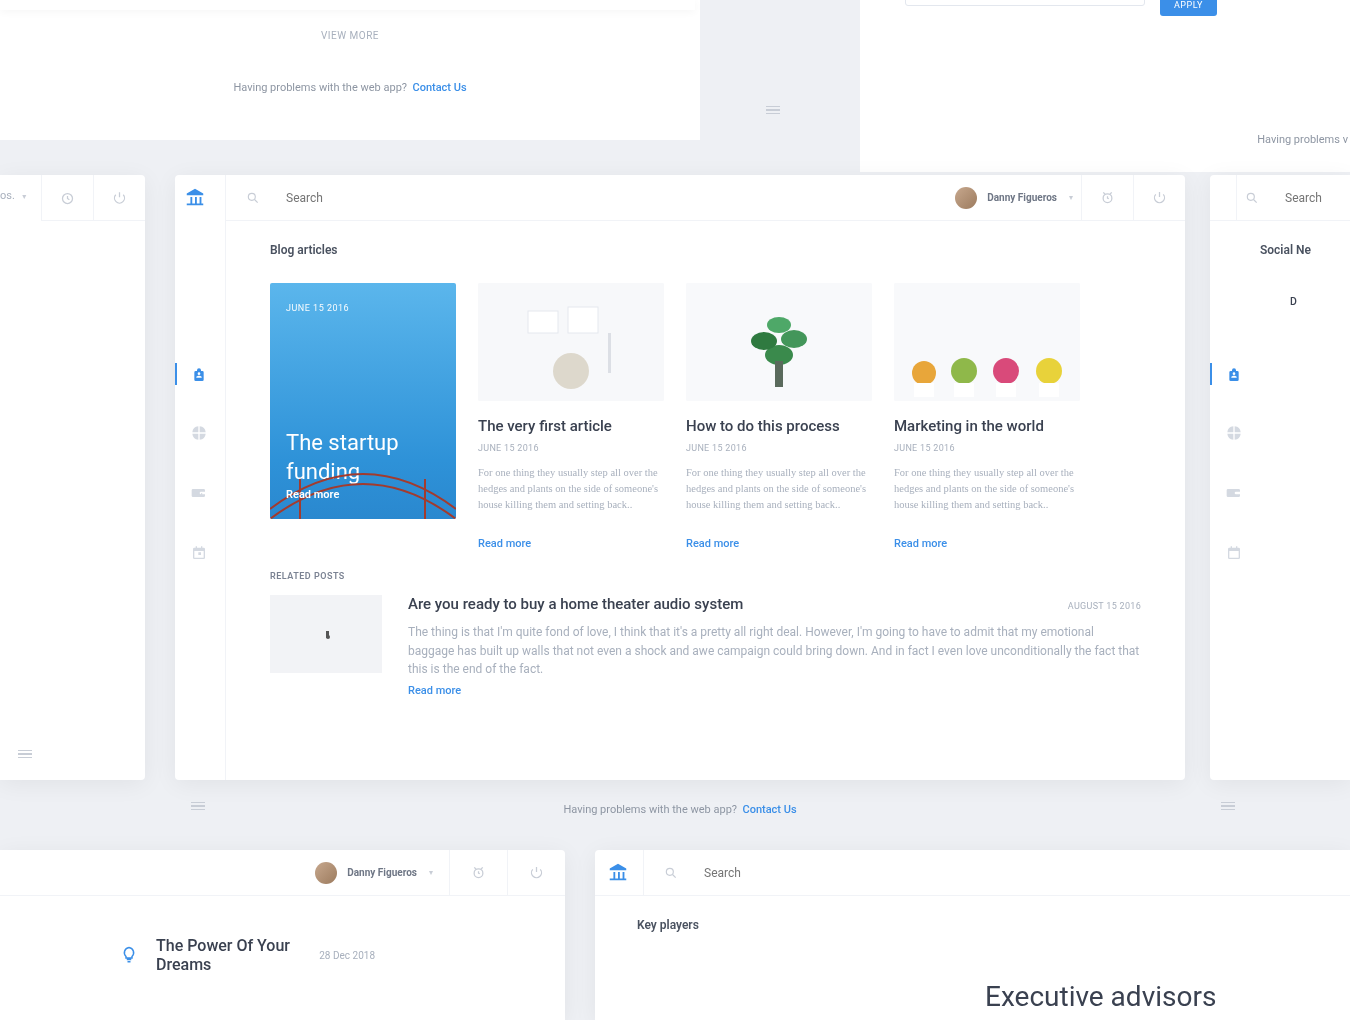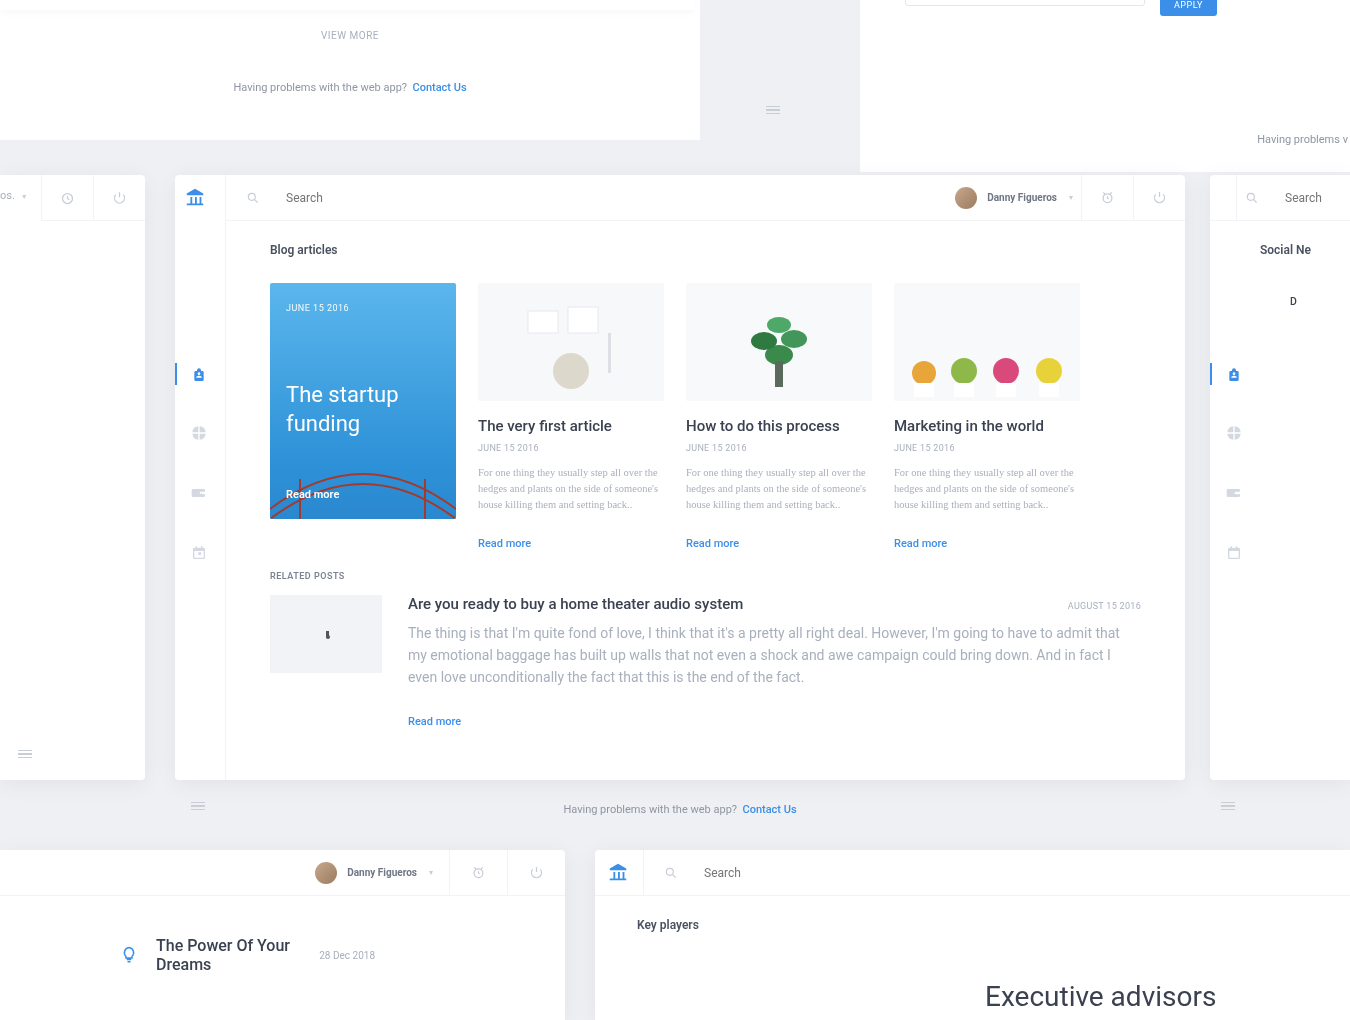--- a/index.html
+++ b/index.html
@@ -37,38 +37,38 @@
 .icon-cell svg { width:15px; height:15px; }
 
 .content { position:absolute; left:50px; top:46px; right:0; bottom:0; padding:22px 44px 0 44px; border-left:1px solid #f1f3f7; }
 .section-title { font-size:12px; color:#4a5260; font-weight:600; margin-bottom:18px; }
 .card-inner { background:transparent; padding:8px 0 0 0; }
 .articles-row { display:flex; gap:22px; }
 
 .feature-card { width:186px; height:236px; background:linear-gradient(180deg,#5bb6ec 0%,#2e92d8 75%,#2a88cf 100%); border-radius:2px; color:#fff; padding:20px 16px; position:relative; overflow:hidden; }
 .feature-card .bridge { position:absolute; bottom:-10px; left:0; right:0; height:70px; }
 .feature-card .date { font-size:9px; letter-spacing:0.5px; opacity:0.95; }
-.feature-card .title { font-size:22px; font-weight:400; line-height:1.3; margin-top:68px; }
+.feature-card .title { font-size:22px; font-weight:400; line-height:1.3; margin-top:116px; }
 .feature-card .read { font-size:11px; font-weight:600; position:absolute; bottom:18px; }
 
 .article { width:186px; }
 .article .thumb { width:100%; height:118px; background:#f6f7f9; border-radius:2px; margin-bottom:16px; position:relative; overflow:hidden; }
 .article .a-title { font-size:15px; color:#3a4150; font-weight:500; margin-bottom:8px; }
 .article .a-date { font-size:9px; color:#a8b0bd; letter-spacing:0.3px; margin-bottom:12px; }
 .article .a-excerpt { font-size:10.5px; color:#a8b0bd; line-height:1.5; margin-bottom:20px;font-family:Liberation Serif, serif; }
 .article .a-read { font-size:11px; color:#3b8fe8; font-weight:500; }
 
 .related-label { font-size:9px; letter-spacing:0.5px; color:#7b8393; font-weight:600; margin-top:20px; margin-bottom:14px; }
 .related-row { display:flex; gap:26px; align-items:flex-start;justify-content:center; }
 .related-thumb { width:112px; height:78px; background:#f4f5f7; border-radius:2px; position:relative; flex-shrink:0; }
 .related-body { flex:1; }
 .related-head { display:flex; justify-content:space-between; align-items:baseline; margin-bottom:10px; }
 .related-title { font-size:15px; color:#3a4150; font-weight:500; }
 .related-date { font-size:9px; color:#a8b0bd; letter-spacing:0.3px; }
-.related-text { font-size:14px; color:#a8b0bd; line-height:1.55; margin-bottom:22px; }
+.related-text { font-size:12px; color:#a8b0bd; line-height:1.55; margin-bottom:0; }
 .related-read { font-size:11px; color:#3b8fe8; font-weight:500; }
 
 .main-footer { position:absolute; bottom:-36px; left:0; right:0; text-align:center; font-size:11px; color:#8e96a3; }
 .main-footer a { color:#3b8fe8; text-decoration:none; font-weight:500; }
 .ham-left { position:absolute; left:16px; bottom:-32px; }
 .ham-right { position:absolute; right:-50px; bottom:-32px; }
 .ham-lines div { width:14px; height:1.5px; background:#c8cdd6; margin:2px 0; }
 
 
 .frag-left { position:absolute; left:0; top:175px; width:145px; height:605px; background:#fff; border-radius:0 4px 4px 0; box-shadow:0 4px 24px rgba(0,0,0,0.06); }

